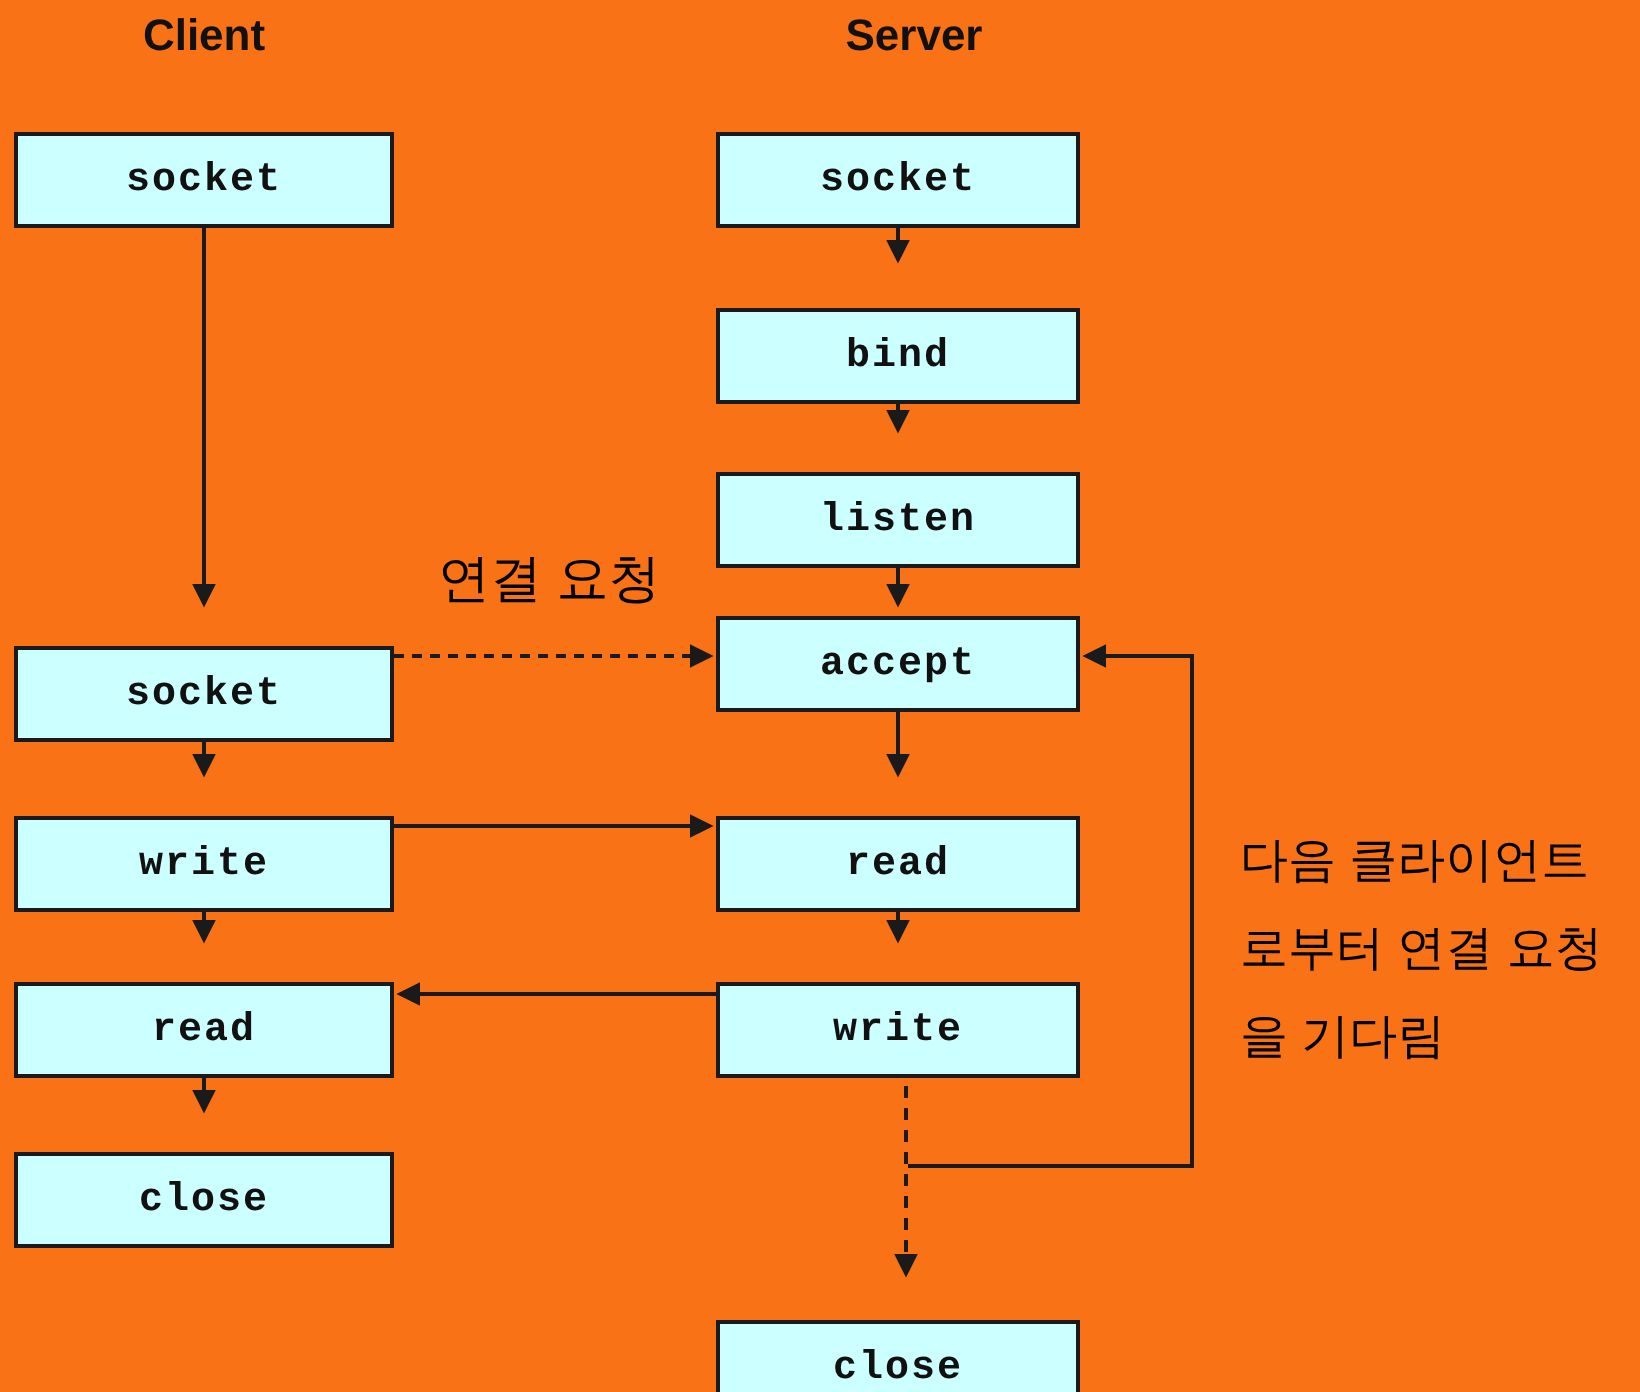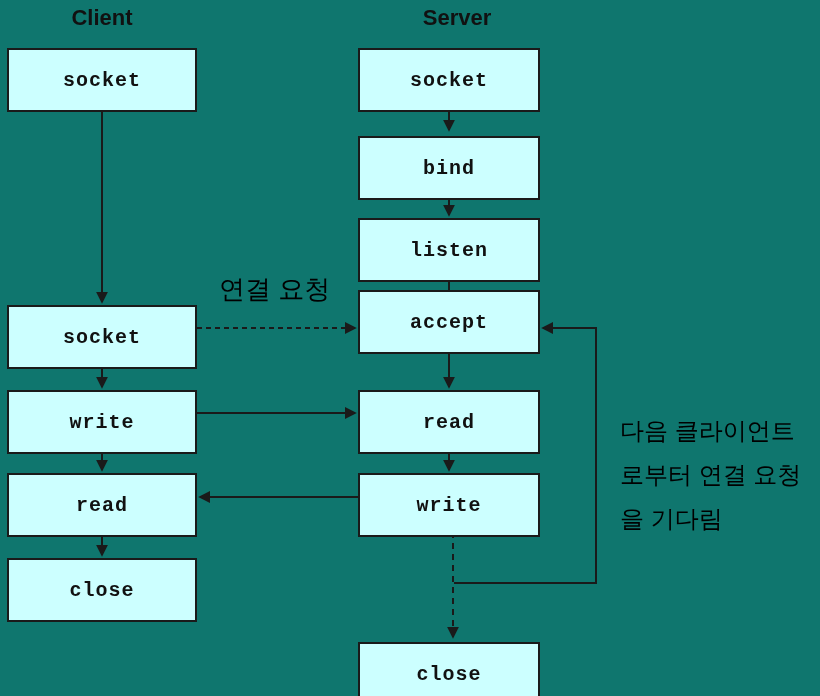--- a/index.html
+++ b/index.html
@@ -5,21 +5,21 @@
   html, body {
     margin: 0;
     padding: 0;
     background: #ffffff;
     font-family: "Liberation Sans", sans-serif;
   }
   .diagram {
     position: relative;
     width: 820px;
     height: 696px;
-    background: #0f766e;
+    background: #f97316;
     overflow: hidden;
   }
   .connector-layer {
     position: absolute;
     left: 0;
     top: 0;
     width: 820px;
     height: 696px;
     z-index: 1;
   }
@@ -32,31 +32,32 @@
     text-align: center;
     width: 190px;
     top: 5px;
   }
   .col-title.client { left: 7px; }
   .col-title.server { left: 362px; }
   .flow-box {
     position: absolute;
     z-index: 2;
     box-sizing: border-box;
-    height: 64px;
+    height: 48px;
     background: var(--box-fill, #ccffff);
     border: 2px solid var(--box-border, #1a1a1a);
     display: flex;
     align-items: center;
     justify-content: center;
     font-family: "Liberation Mono", "DejaVu Sans Mono", monospace;
     font-weight: bold;
     font-size: 20px;
     letter-spacing: 1px;
     color: #111111;
+    margin-top: 18px;
   }
   .client-box { left: 7px;   width: 190px; }
   .server-box { left: 358px; width: 182px; }
 
   .box-client-socket  { top: 48px; }
   .box-client-connect { top: 305px; }
   .box-client-write   { top: 390px; }
   .box-client-read    { top: 473px; }
   .box-client-close   { top: 558px; }
 

